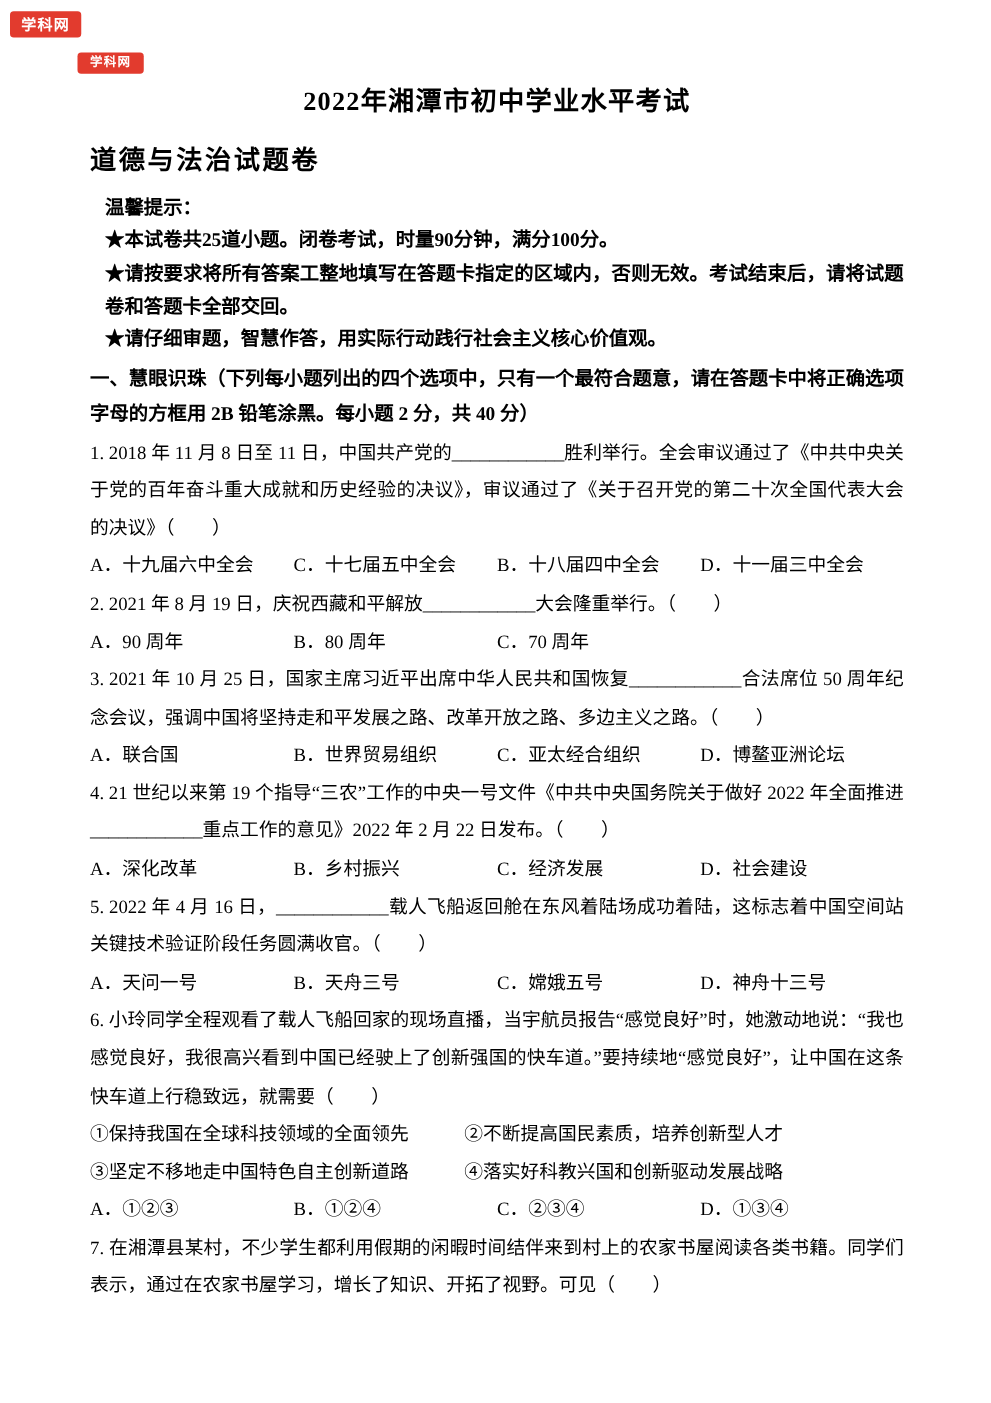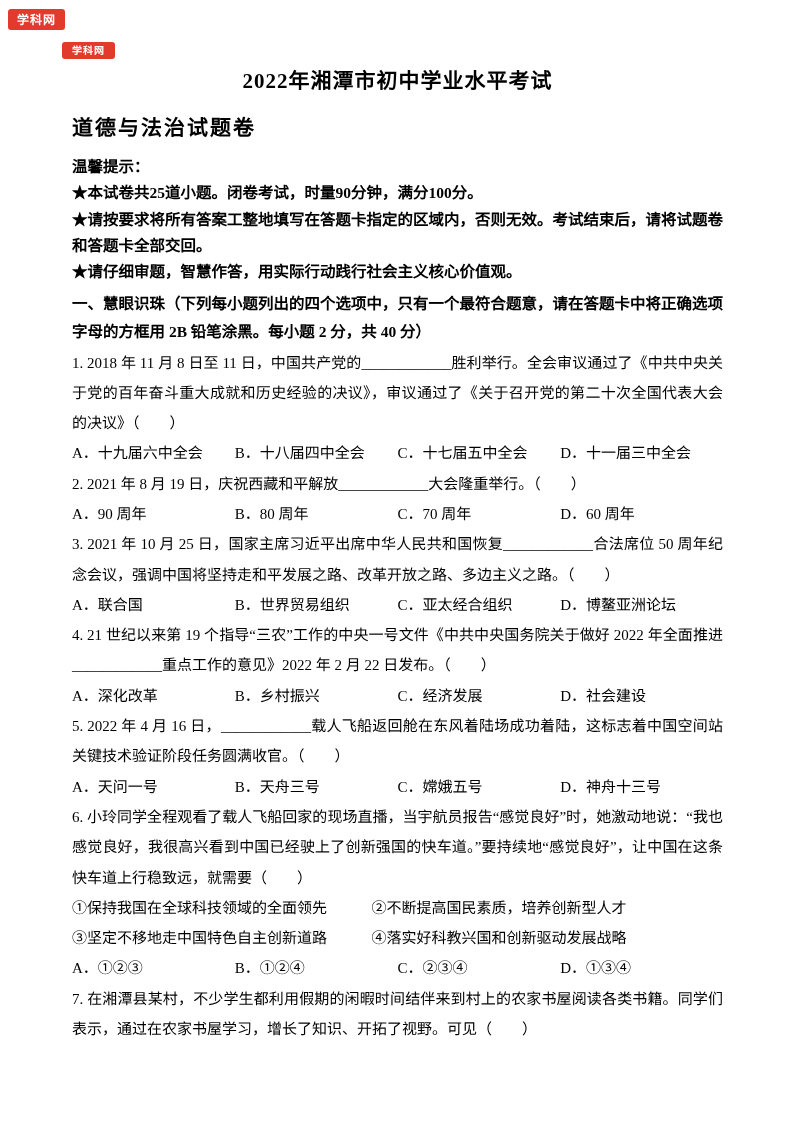--- a/index.html
+++ b/index.html
@@ -47,20 +47,21 @@
     letter-spacing: 2px;
     margin-top: 17px;
     margin-bottom: 13px;
   }
 
   .notice p {
     font-size: 15.5px;
     font-weight: 700;
     line-height: 1.7;
     text-align: justify;
+    margin-left: 12px;
   }
 
   .section-heading {
     font-size: 15.5px;
     font-weight: 700;
     line-height: 1.8;
     text-align: justify;
     margin-top: 4px;
     margin-bottom: 2px;
   }
@@ -100,33 +101,32 @@
   </div>
 
   <p class="section-heading">一、慧眼识珠（下列每小题列出的四个选项中，只有一个最符合题意，请在答题卡中将正确选项字母的方框用 2B 铅笔涂黑。每小题 2 分，共 40 分）</p>
 
   <section>
 
     <div class="question">
       <p class="stem">1. 2018 年 11 月 8 日至 11 日，中国共产党的____________胜利举行。全会审议通过了《中共中央关于党的百年奋斗重大成就和历史经验的决议》，审议通过了《关于召开党的第二十次全国代表大会的决议》（　　）</p>
       <div class="options-row">
         <span>A．十九届六中全会</span>
+        <span>C．十七届五中全会</span>
         <span>B．十八届四中全会</span>
-        <span>C．十七届五中全会</span>
         <span>D．十一届三中全会</span>
       </div>
     </div>
 
     <div class="question">
       <p class="stem">2. 2021 年 8 月 19 日，庆祝西藏和平解放____________大会隆重举行。（　　）</p>
       <div class="options-row">
         <span>A．90 周年</span>
         <span>B．80 周年</span>
         <span>C．70 周年</span>
-        <span>D．60 周年</span>
       </div>
     </div>
 
     <div class="question">
       <p class="stem">3. 2021 年 10 月 25 日，国家主席习近平出席中华人民共和国恢复____________合法席位 50 周年纪念会议，强调中国将坚持走和平发展之路、改革开放之路、多边主义之路。（　　）</p>
       <div class="options-row">
         <span>A．联合国</span>
         <span>B．世界贸易组织</span>
         <span>C．亚太经合组织</span>
         <span>D．博鳌亚洲论坛</span>

